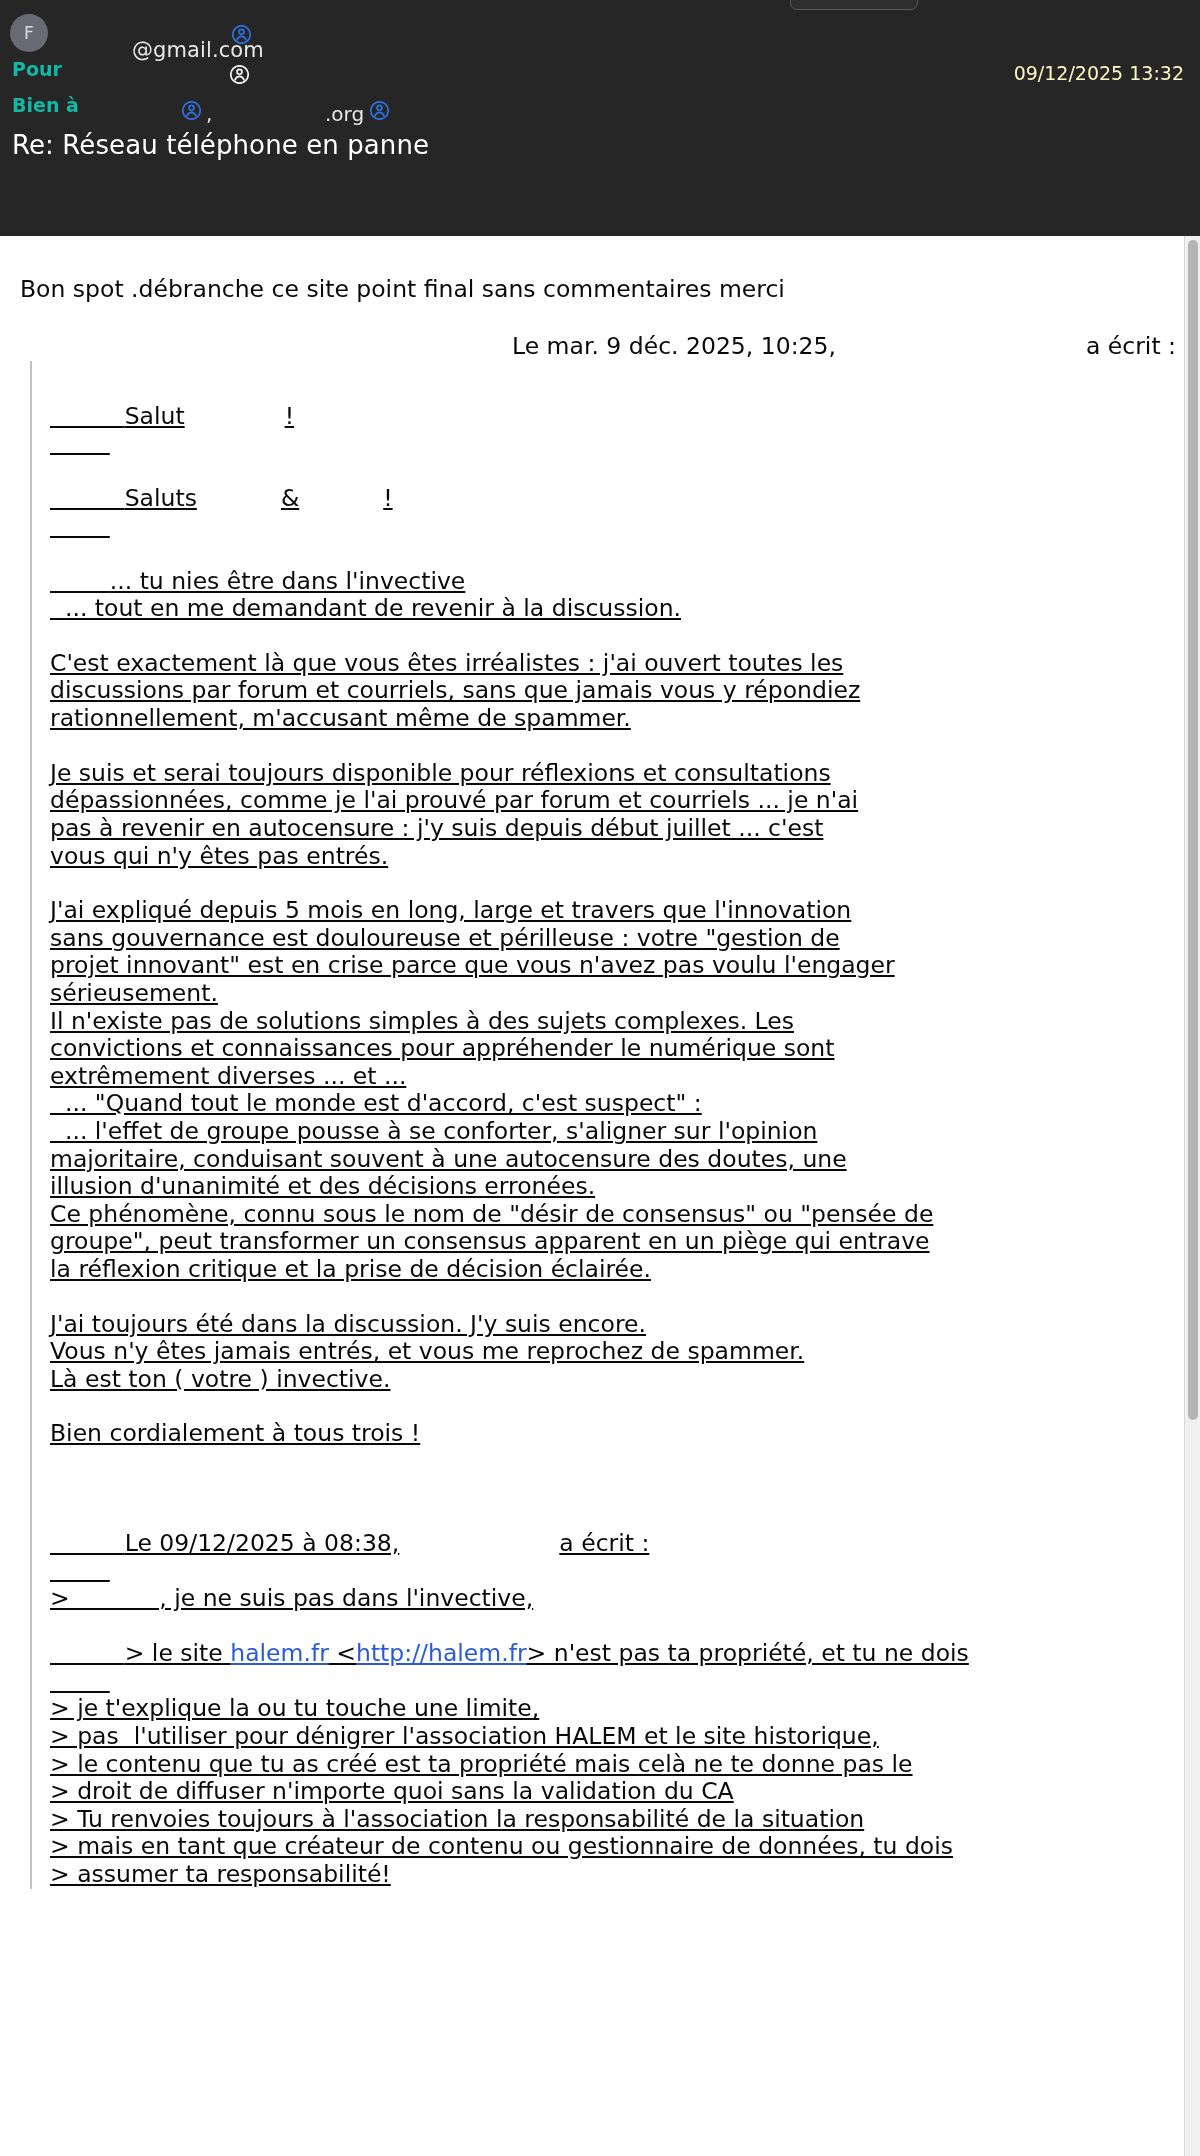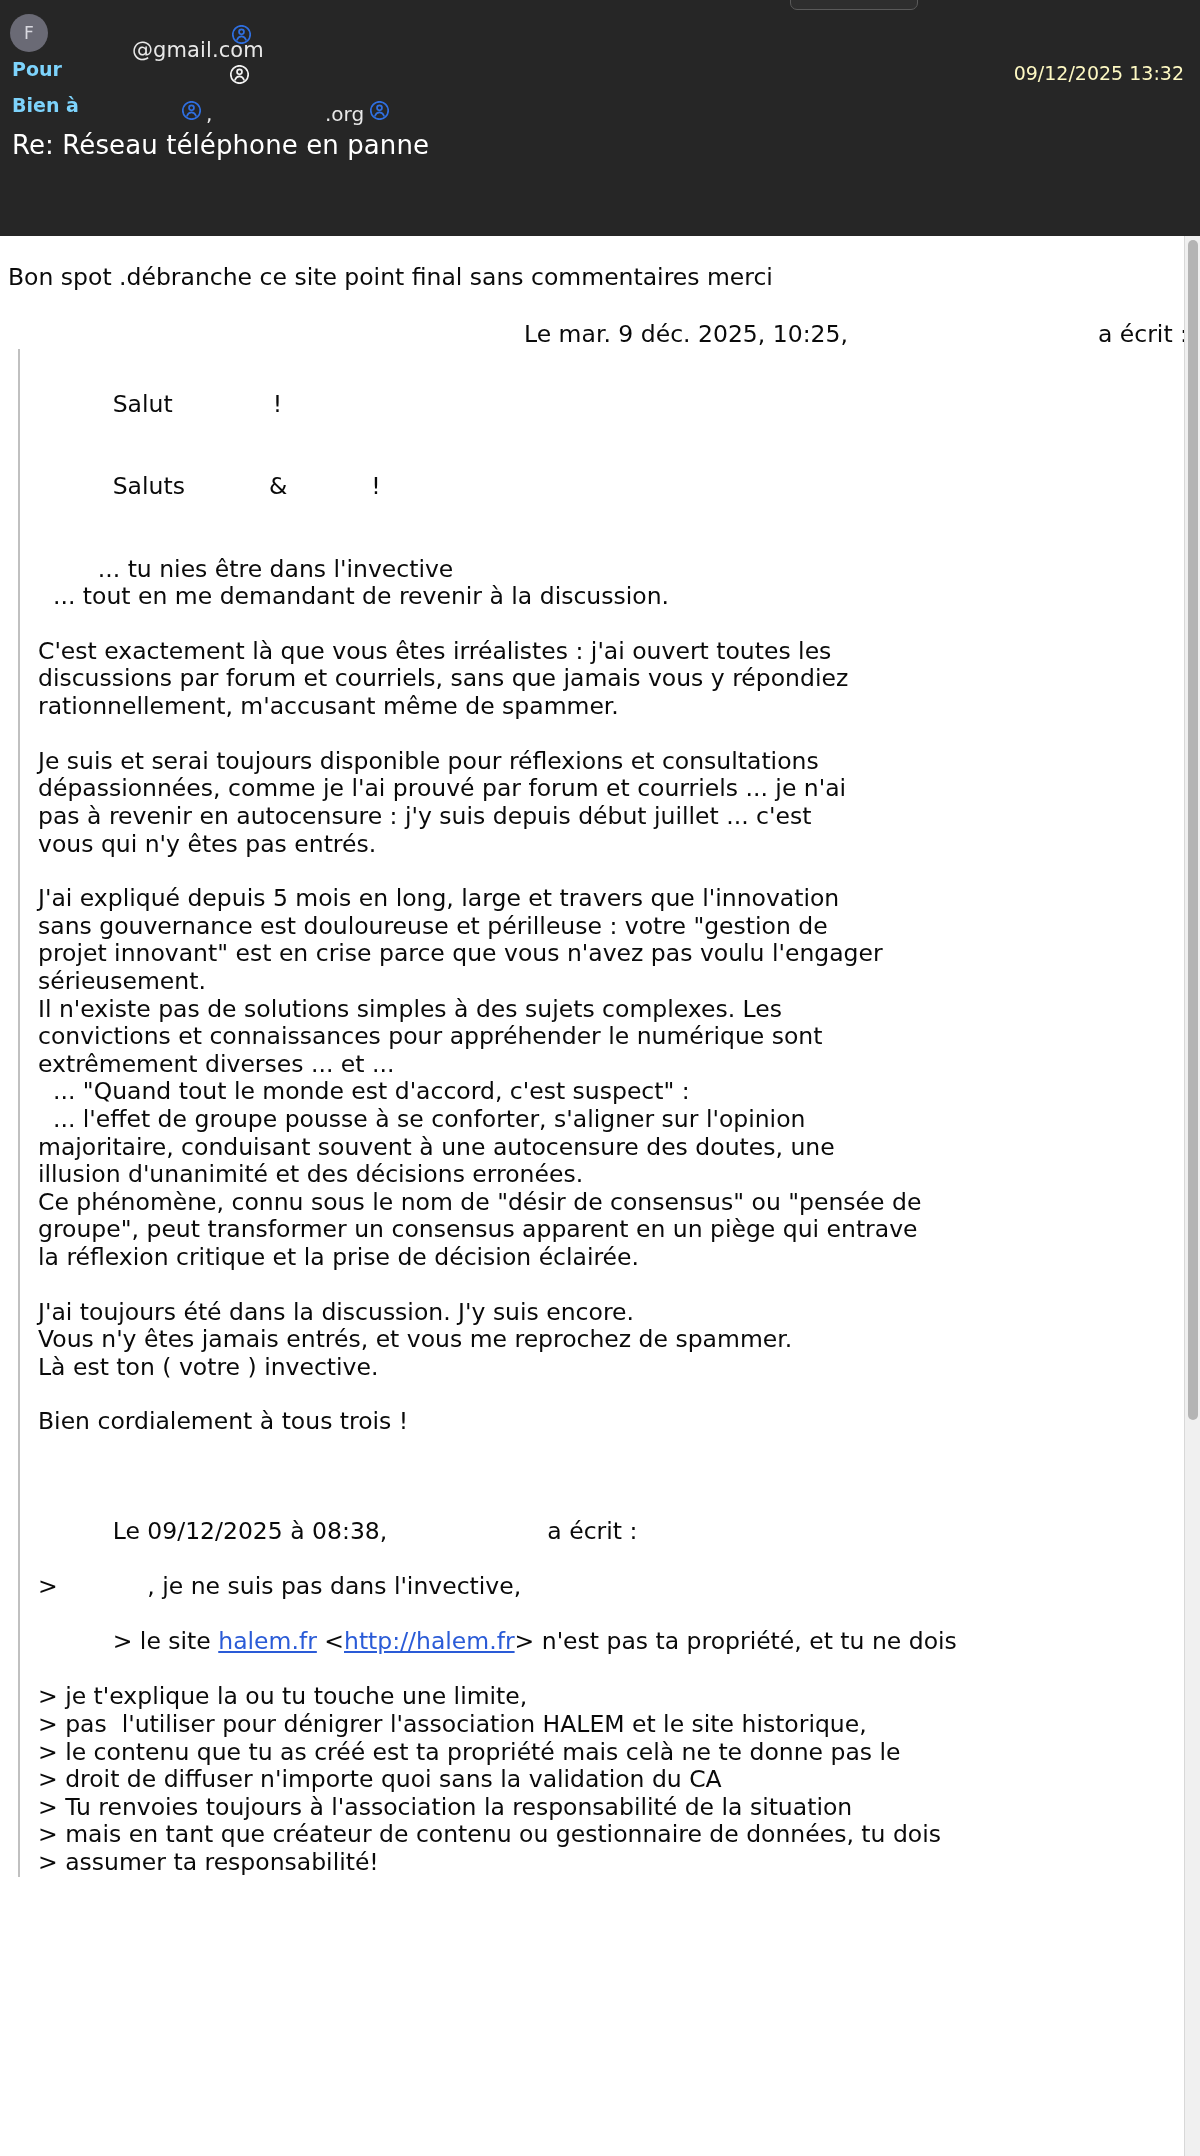--- a/index.html
+++ b/index.html
@@ -87,21 +87,21 @@
   .row-pour {
     position: absolute;
     left: 0; top: 58px;
     width: 100%; height: 38px;
   }
   .label-field {
     position: absolute;
     left: 12px;
     font-size: 19px;
     font-weight: bold;
-    color: #7dd3fc;
+    color: #14b8a6;
   }
   .pour-badge { position: absolute; left: 230px; top: 7px; }
 
   .row-copie {
     position: absolute;
     left: 0; top: 94px;
     width: 100%; height: 38px;
   }
   .copie-badge1 { position: absolute; left: 182px; top: 7px; }
   .copie-comma {
@@ -127,21 +127,21 @@
     font-size: 26px;
     color: #ffffff;
     letter-spacing: .1px;
   }
 
   
   .body-scroll {
     position: relative;
     background: #ffffff;
     color: #0a0a0a;
-    padding: 0;
+    padding: 12px;
     height: 1920px;
     overflow: hidden;
   }
 
   .body-inner {
     padding: 18px 12px 0 8px;
     font-size: 23px;
     line-height: 1.17;
   }
 
@@ -161,20 +161,21 @@
     position: relative;
     text-align: right;
   }
   .attr-gap { display: inline-block; width: 250px; }
 
   
   .quote1 {
     border-left: 2px solid #c0c0c0;
     margin: 0 0 0 10px;
     padding: 0 0 0 18px;
+    text-decoration: underline;
   }
   .qline {
     white-space: pre-wrap;
     font-size: 23.5px;
     line-height: 1.175;
   }
   .blank { display: inline-block; }
   .b-sm  { width: 84px; }
   .b-md  { width: 100px; }
   .b-xl  { width: 160px; }

